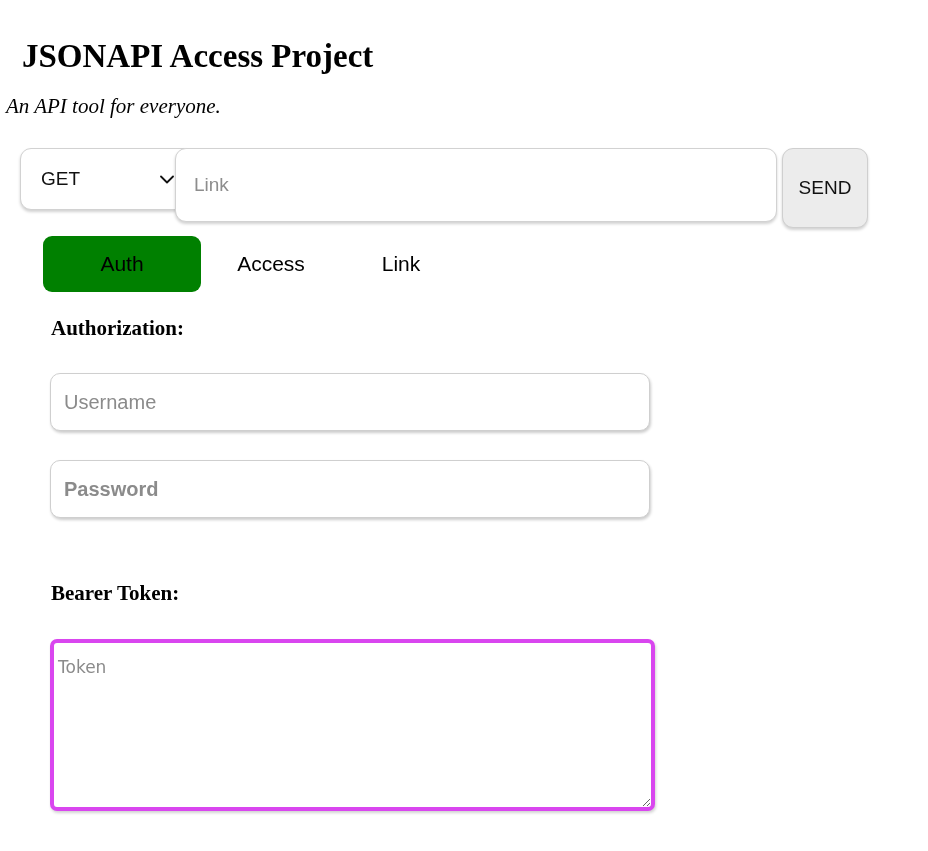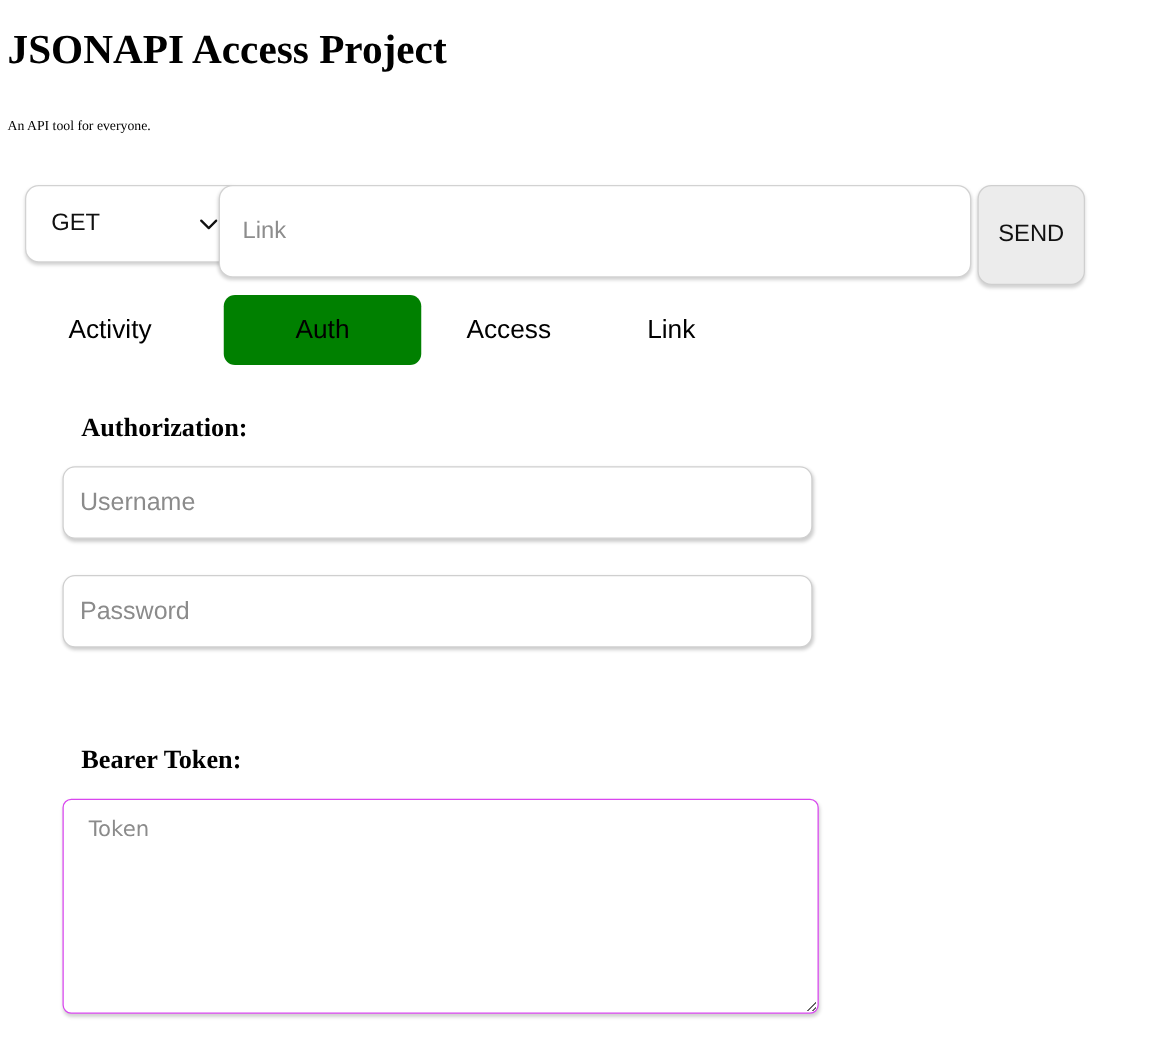--- a/index.html
+++ b/index.html
@@ -16,30 +16,31 @@
     font-family: "Liberation Sans", sans-serif;
     color: #000000;
   }
 
   
   .page-title {
     font-family: "Liberation Serif", serif;
     font-weight: bold;
     font-size: 33px;
     line-height: 1;
-    margin: 0;
+    margin: 16px;
     padding: 0;
     position: absolute;
     left: 6px;
     top: 24px;
     letter-spacing: 0px;
   }
   .page-subtitle {
     font-family: "Liberation Serif", serif;
-    font-size: 11px;
+    font-style: italic;
+    font-size: 21px;
     line-height: 1;
     margin: 0;
     position: absolute;
     left: 6px;
     top: 96px;
   }
 
   
   .request-bar {
     position: absolute;
@@ -154,21 +155,21 @@
     background: #008000;
     color: #000000;
   }
 
   
   .section-heading {
     font-family: "Liberation Serif", serif;
     font-weight: bold;
     font-size: 21px;
     line-height: 1;
-    margin: 16px;
+    margin: 2px;
     position: absolute;
     left: 49px;
   }
   .heading-auth  { top: 316px; }
   .heading-token { top: 581px; text-align: right; }
 
   
   .auth-field {
     position: absolute;
     left: 50px;
@@ -180,37 +181,37 @@
     border-radius: 10px;
     box-shadow: 1px 2px 3px rgba(0,0,0,0.20);
     font-family: "Liberation Sans", sans-serif;
     font-size: 20px;
     padding: 0 13px;
     color: #1d4ed8;
     outline: none;
   }
   .auth-field::placeholder { color: #8b8b8b; opacity: 1; }
   .field-username { top: 373px; }
-  .field-password { top: 460px; }
+  .field-password { top: 460px; font-weight: bold; }
 
   
   .token-area {
     position: absolute;
     left: 50px;
     top: 639px;
     width: 605px;
     height: 172px;
     box-sizing: border-box;
     background: #ffffff;
-    border: 1px solid #d946ef;
+    border: 4px solid #d946ef;
     border-radius: 7px;
     box-shadow: 1px 2px 3px rgba(0,0,0,0.18);
     font-family: "DejaVu Sans", sans-serif;
     font-size: 17px;
-    padding: 14px 20px;
+    padding: 14px 4px;
     color: #000000;
     outline: none;
     resize: both;
     overflow: auto;
   }
   .token-area::placeholder { color: #8b8b8b; opacity: 1; }
 </style>
 </head>
 <body>
 
@@ -229,21 +230,20 @@
     </span>
   </div>
 
   <input class="url-input" type="text" placeholder="Link" style="">
 
   <button class="send-button">SEND</button>
 
 </div>
 
 <div class="tabs">
-  <button class="tab tab-activity">Activity</button>
   <button class="tab tab-auth active">Auth</button>
   <button class="tab tab-headers">Access</button>
   <button class="tab tab-body">Link</button>
 </div>
 
 <h4 class="section-heading heading-auth">Authorization:</h4>
 
 <input class="auth-field field-username" type="text" placeholder="Username" style="">
 
 <input class="auth-field field-password" type="text" placeholder="Password" style="">

